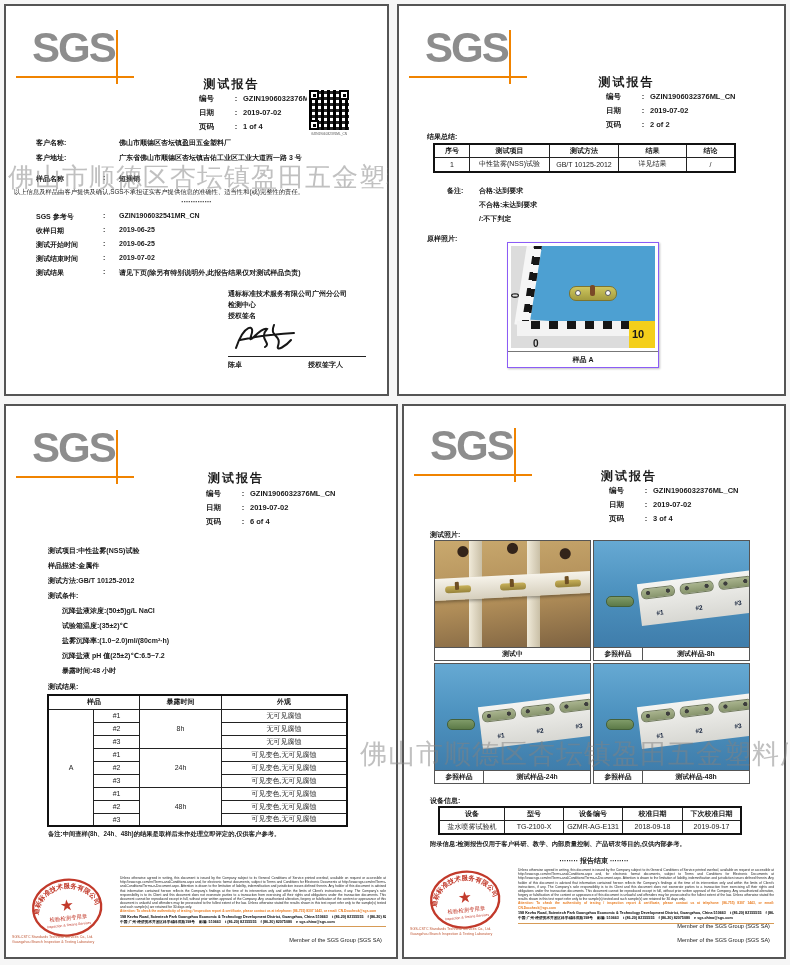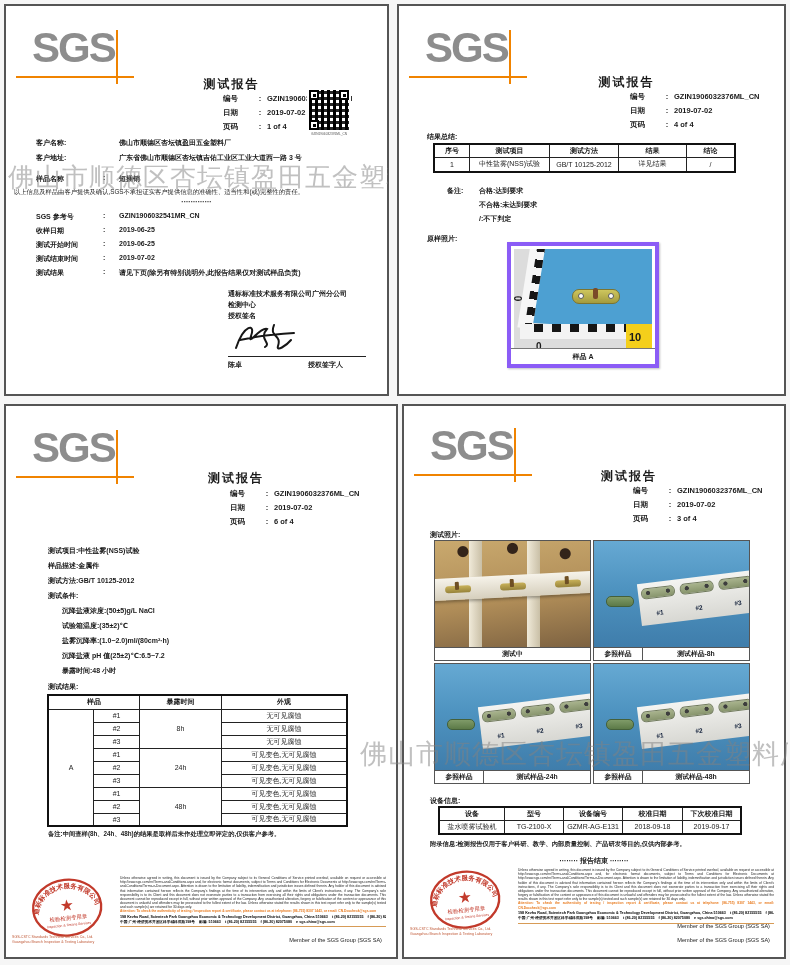--- a/index.html
+++ b/index.html
@@ -12,21 +12,21 @@
   .p-br{left:402px;top:404px;width:384px;height:555px;}
 
   
   .sgs-logo{position:absolute;top:20px;left:26px;width:96px;height:52px;}
   .sgs-logo .txt{font-weight:bold;font-size:42px;line-height:44px;color:#8d8d8d;letter-spacing:-2px;font-family:"Liberation Sans",sans-serif;}
   .sgs-logo .hline{position:absolute;left:-16px;bottom:0px;width:118px;height:2px;background:#f08300;}
   .sgs-logo .vline{position:absolute;left:84px;top:4px;width:2px;height:54px;background:#f08300;}
 
   .doc-title{position:absolute;left:0;right:0;text-align:center;padding-left:70px;font-size:12px;font-weight:bold;letter-spacing:2px;}
   .meta{position:absolute;font-size:7.5px;font-weight:bold;}
-  .meta .row{display:flex;height:14px;margin-left:24px;}
+  .meta .row{display:flex;height:14px;}
   .meta .ml{width:30px;}
   .meta .mc{width:14px;text-align:center;}
   .lbl,.val{position:absolute;font-size:7px;font-weight:bold;white-space:nowrap;}
   .small-note{position:absolute;font-size:6.3px;color:#222;white-space:nowrap;}
 
   
   .qr{position:absolute;width:40px;height:40px;background:
       repeating-linear-gradient(0deg,rgba(0,0,0,.85) 0 3px,transparent 3px 6px),
       repeating-linear-gradient(90deg,#000 0 3px,#fff 3px 6px);outline:2px solid #fff;}
   .qr i{position:absolute;width:10px;height:10px;border:2px solid #000;background:#fff;box-sizing:border-box;}
@@ -37,21 +37,21 @@
   
   table{border-collapse:collapse;position:absolute;table-layout:fixed;}
   th,td{border:1px solid #222;font-size:7px;text-align:center;padding:0;overflow:hidden;white-space:nowrap;}
   th{font-weight:bold;}
   .tbl-strong{border:2px solid #111;}
 
   
   .sig-line{position:absolute;height:1px;background:#222;}
 
   
-  .photo-frame{position:absolute;border:4px solid #8b5cf6;background:#fff;box-shadow:1px 1px 2px rgba(0,0,0,.25);box-sizing:border-box;padding:3px;}
+  .photo-frame{position:absolute;border:1px solid #8b5cf6;background:#fff;box-shadow:1px 1px 2px rgba(0,0,0,.25);box-sizing:border-box;padding:3px;}
   .pa-img{position:relative;width:100%;height:106px;background:#dcdcdc;overflow:hidden;}
   .pa-blue{position:absolute;left:20px;top:-4px;right:-4px;bottom:24px;background:#4da0d2;transform:rotate(4deg);}
   .pa-ruler-v{position:absolute;left:10px;top:-6px;width:15px;height:86px;background:#f6f6f6;transform:rotate(9deg);}
   .pa-ruler-v::after{content:"";position:absolute;right:0;top:0;width:8px;height:100%;background:repeating-linear-gradient(180deg,#161616 0 8px,transparent 8px 16px);}
   .pa-ruler-h{position:absolute;left:6px;right:0;bottom:12px;height:15px;background:#f3f3f3;}
   .pa-ruler-h::before{content:"";position:absolute;left:14px;right:0;top:0;height:8px;background:repeating-linear-gradient(90deg,#161616 0 9px,transparent 9px 18px);}
   .pa-yellow{position:absolute;right:0;bottom:0px;width:26px;height:27px;background:#f4cf1b;font-size:11px;font-weight:bold;color:#1a1a1a;text-align:left;line-height:26px;padding-left:3px;box-sizing:border-box;}
   .pa-zero-v{position:absolute;left:1px;top:44px;font-size:10px;font-weight:bold;transform:rotate(90deg);}
   .pa-zero-h{position:absolute;left:22px;bottom:-1px;font-size:10px;font-weight:bold;}
   .pa-part{position:absolute;left:58px;top:40px;width:46px;height:13px;border-radius:7px;background:linear-gradient(#cec65e,#a39b3e);border:1px solid #7c7430;}
@@ -188,21 +188,21 @@
           <span>GZIN1906032376ML_CN</span>
         </div>
       <div class="row">
           <span class="ml">日期</span>
           <span class="mc">:</span>
           <span>2019-07-02</span>
         </div>
       <div class="row">
           <span class="ml">页码</span>
           <span class="mc">:</span>
-          <span>4 of 4</span>
+          <span>2 of 2</span>
         </div>
     </div>
 
     <div class="lbl" style="top:126px;left:28px;">结果总结:</div>
     <table class="tbl-strong" style="top:137px;left:34px;width:303px;">
       <tbody>
           <tr style="height:13px;">
         <th style="width:34px;">序号</th>
         <th style="width:79px;">测试项目</th>
         <th style="width:68px;">测试方法</th>

